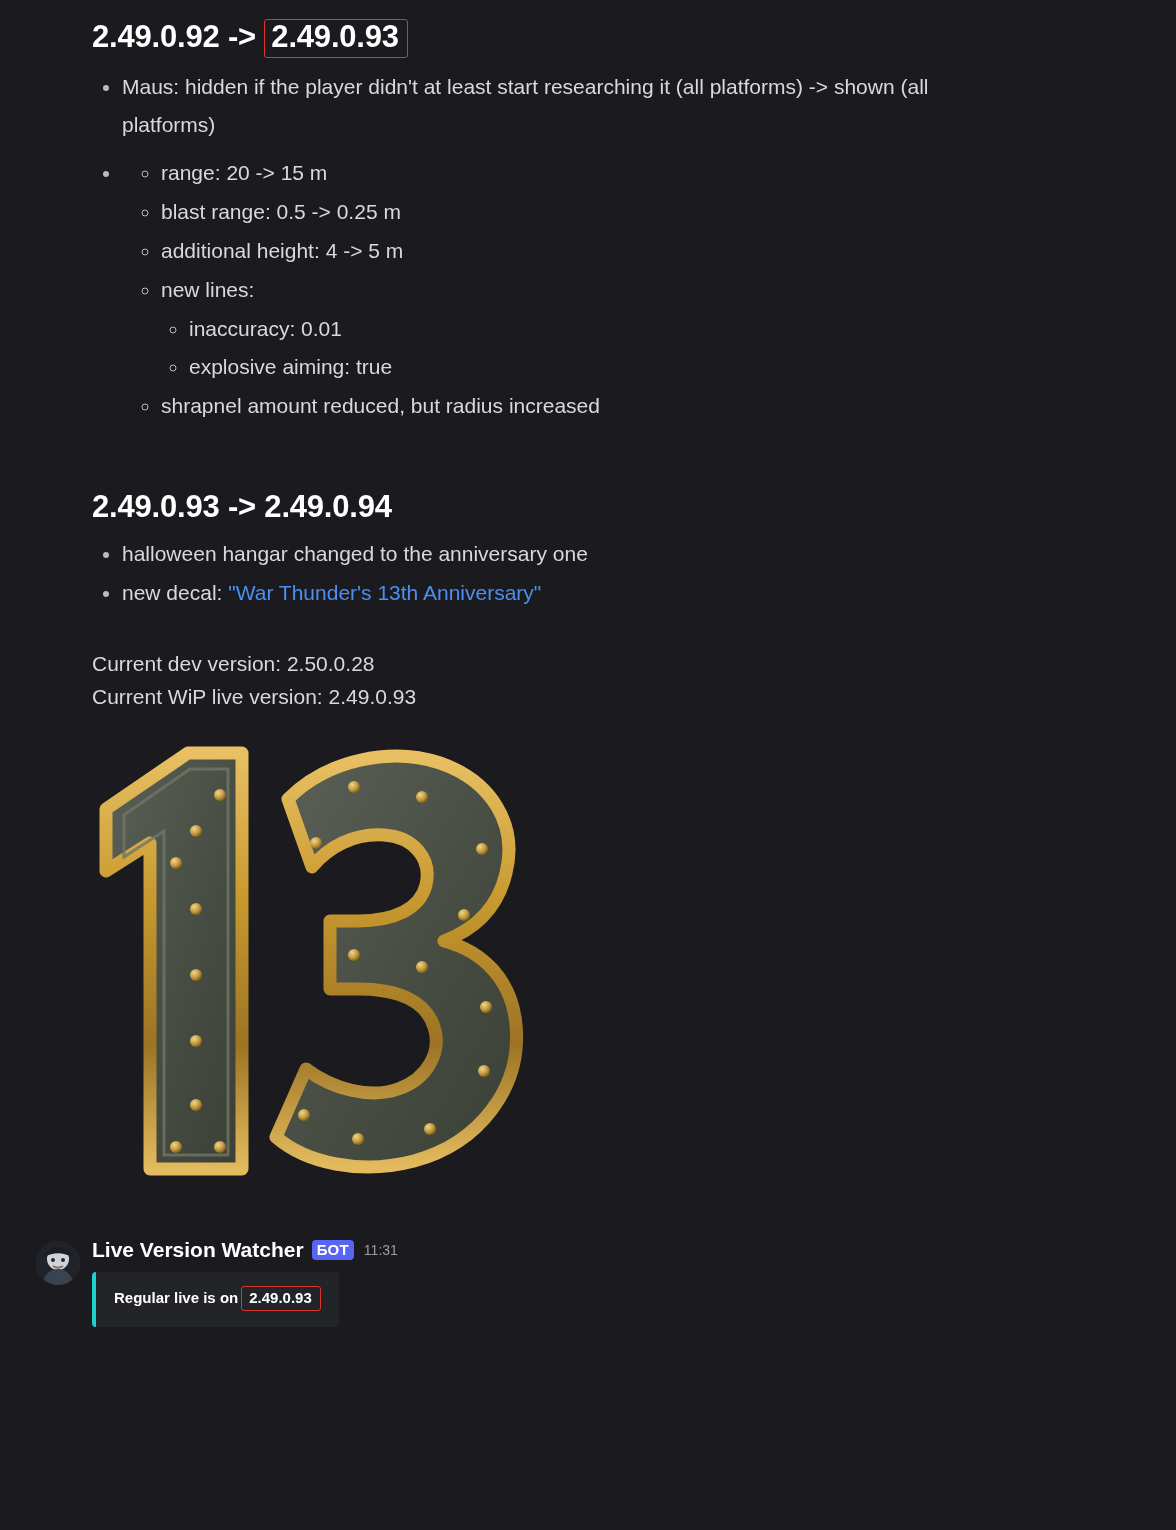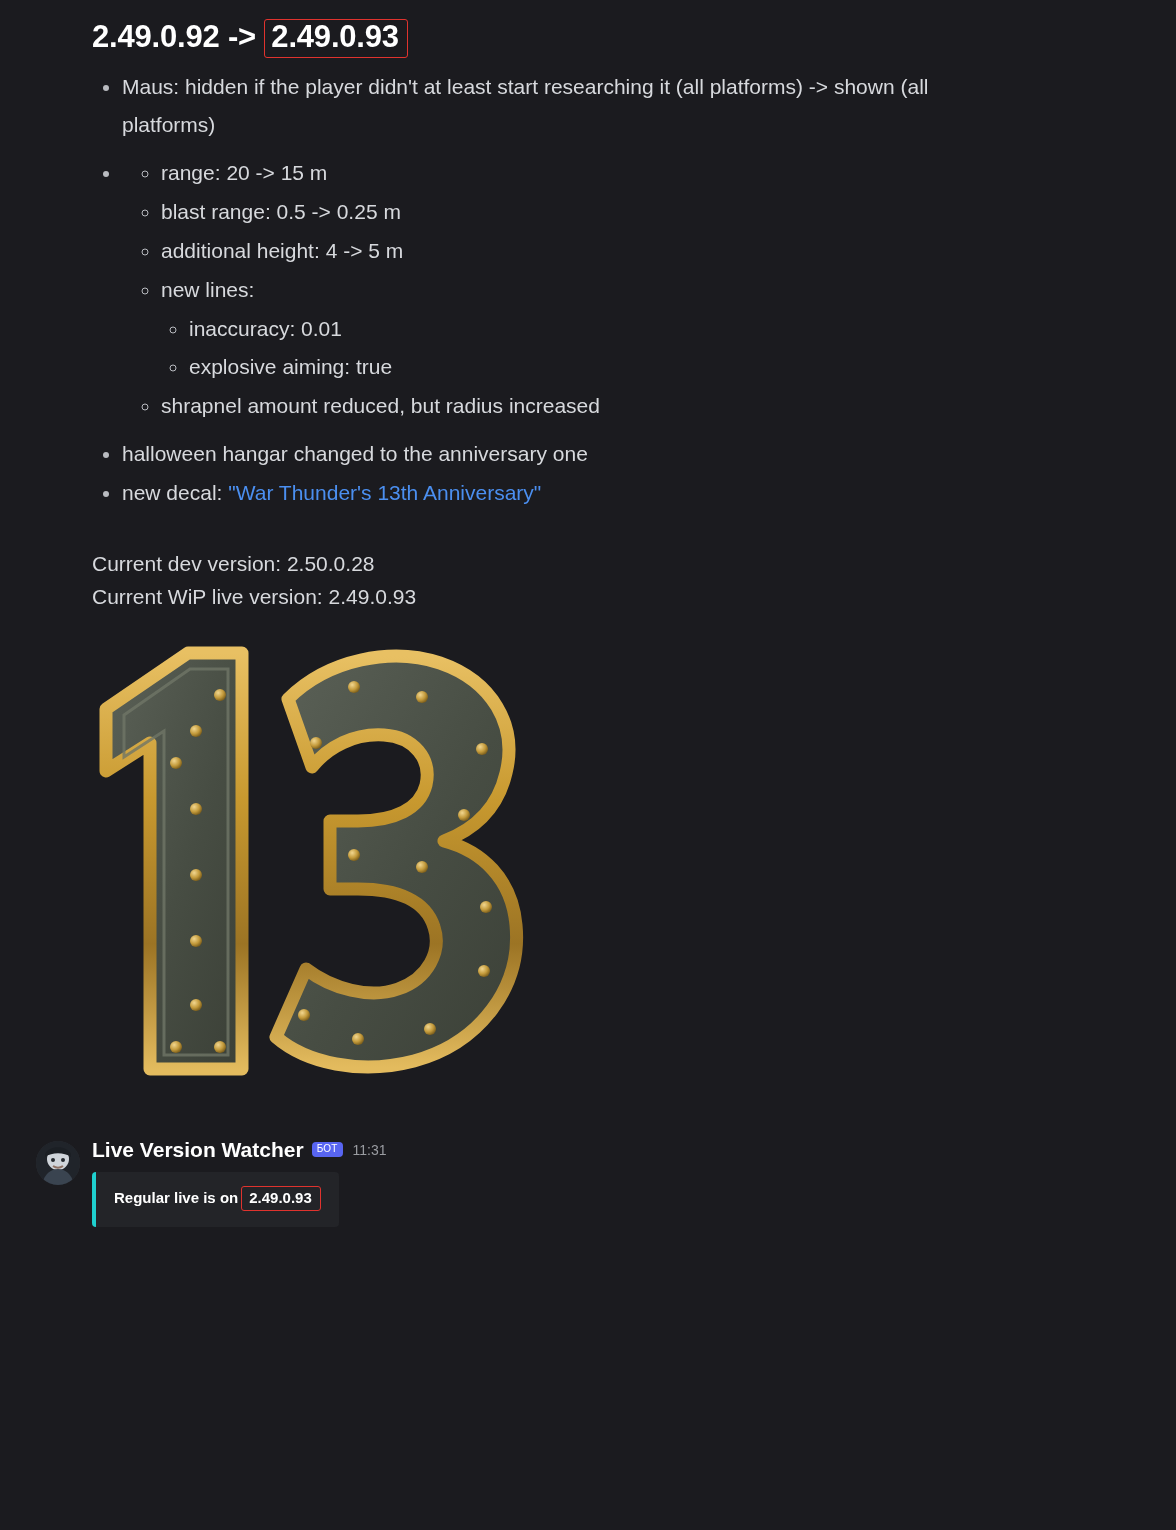--- a/index.html
+++ b/index.html
@@ -118,22 +118,22 @@
     line-height: 1;
   }
   .bot-name {
     font-size: 21px;
     font-weight: 700;
     color: #ffffff;
   }
   .bot-tag {
     background: #5865f2;
     color: #ffffff;
-    font-size: 10px;
-    font-weight: 400;
+    font-size: 15px;
+    font-weight: 700;
     padding: 2px 5px 3px 5px;
     border-radius: 4px;
     letter-spacing: 0.2px;
   }
   .bot-time {
     font-size: 14px;
     color: #9a9ca1;
     margin-left: 2px;
   }
   .embed {
@@ -194,20 +194,21 @@
               </li>
             </ul>
           </li>
           <li>
             <span>shrapnel amount reduced, but radius increased</span>
           </li>
         </ul>
       </li>
     </ul>
 
+    <h2 class="section-title spaced">2.49.0.93 -&gt; 2.49.0.94</h2>
     <ul class="lvl1">
       <li>
         <span>halloween hangar changed to the anniversary one</span>
       </li>
     </ul>
 
     <ul class="lvl1">
       <li>
         <span>new decal: </span><a class="link" href="#">"War Thunder's 13th Anniversary"</a>
       </li>

